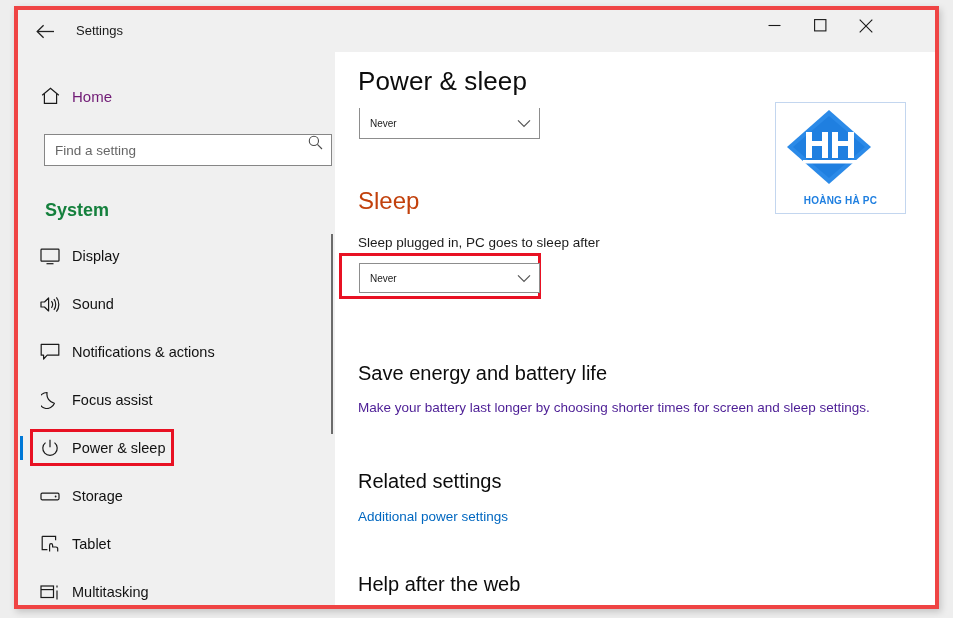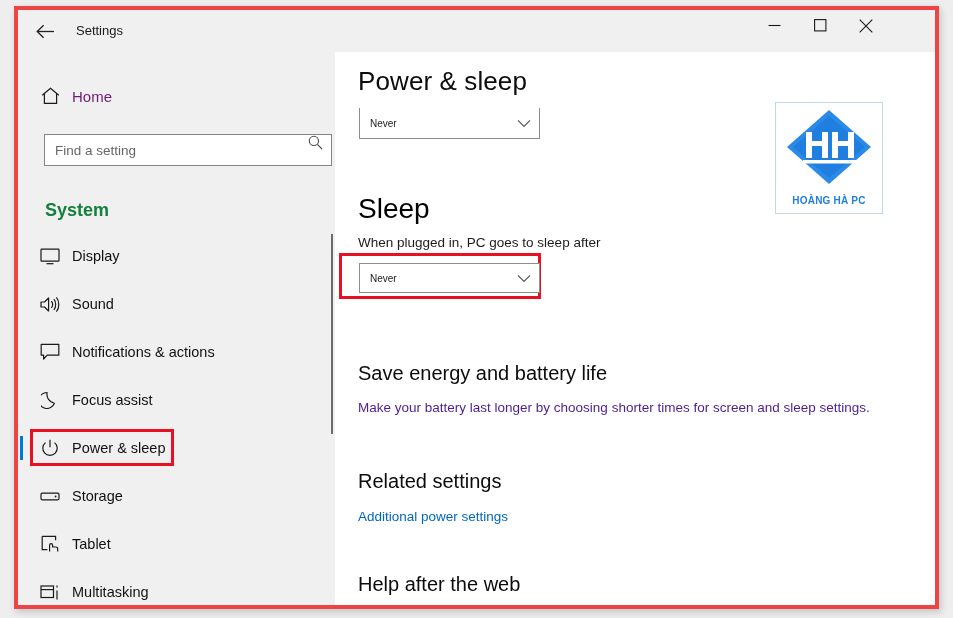--- a/index.html
+++ b/index.html
@@ -255,23 +255,23 @@
   .dd-chev {
     width: 30px;
     display: flex;
     align-items: center;
     justify-content: center;
   }
 
   #sleep-heading {
     position: absolute;
     left: 23px;
-    top: 141px;
-    font-size: 28px;
-    color: #000000;
+    top: 135px;
+    font-size: 24px;
+    color: #c2410c;
   }
 
   #sleep-desc {
     position: absolute;
     left: 23px;
     top: 183px;
     font-size: 13.5px;
     color: #1c1c1c;
   }
 
@@ -336,21 +336,21 @@
     top: 521px;
     font-size: 20px;
     color: #0c0c0c;
   }
 
   
   #watermark-logo {
     position: absolute;
     left: 440px;
     top: 50px;
-    width: 108px;
+    width: 131px;
     height: 112px;
     background: #ffffff;
     border: 1px solid #c3d6ef;
     box-sizing: border-box;
   }
   #watermark-logo .logo-svg-wrap {
     position: absolute;
     left: 0; top: 2px;
     width: 106px; height: 82px;
   }
@@ -525,21 +525,21 @@
       <div id="screen-dropdown">
         <span class="dd-value">Never</span>
         <span class="dd-chev">
           <svg width="14" height="9" viewBox="0 0 14 9">
             <path d="M1 1.3 L7 7.3 L13 1.3" fill="none" stroke="#555" stroke-width="1.2"></path>
           </svg>
         </span>
       </div>
 
       <div id="sleep-heading">Sleep</div>
-      <div id="sleep-desc">When plugged in, PC goes to sleep after</div>
+      <div id="sleep-desc">Sleep plugged in, PC goes to sleep after</div>
 
       <div id="sleep-dropdown-redbox"></div>
       <div id="sleep-dropdown">
         <span class="dd-value">Never</span>
         <span class="dd-chev">
           <svg width="14" height="9" viewBox="0 0 14 9">
             <path d="M1 1.3 L7 7.3 L13 1.3" fill="none" stroke="#555" stroke-width="1.2"></path>
           </svg>
         </span>
       </div>

